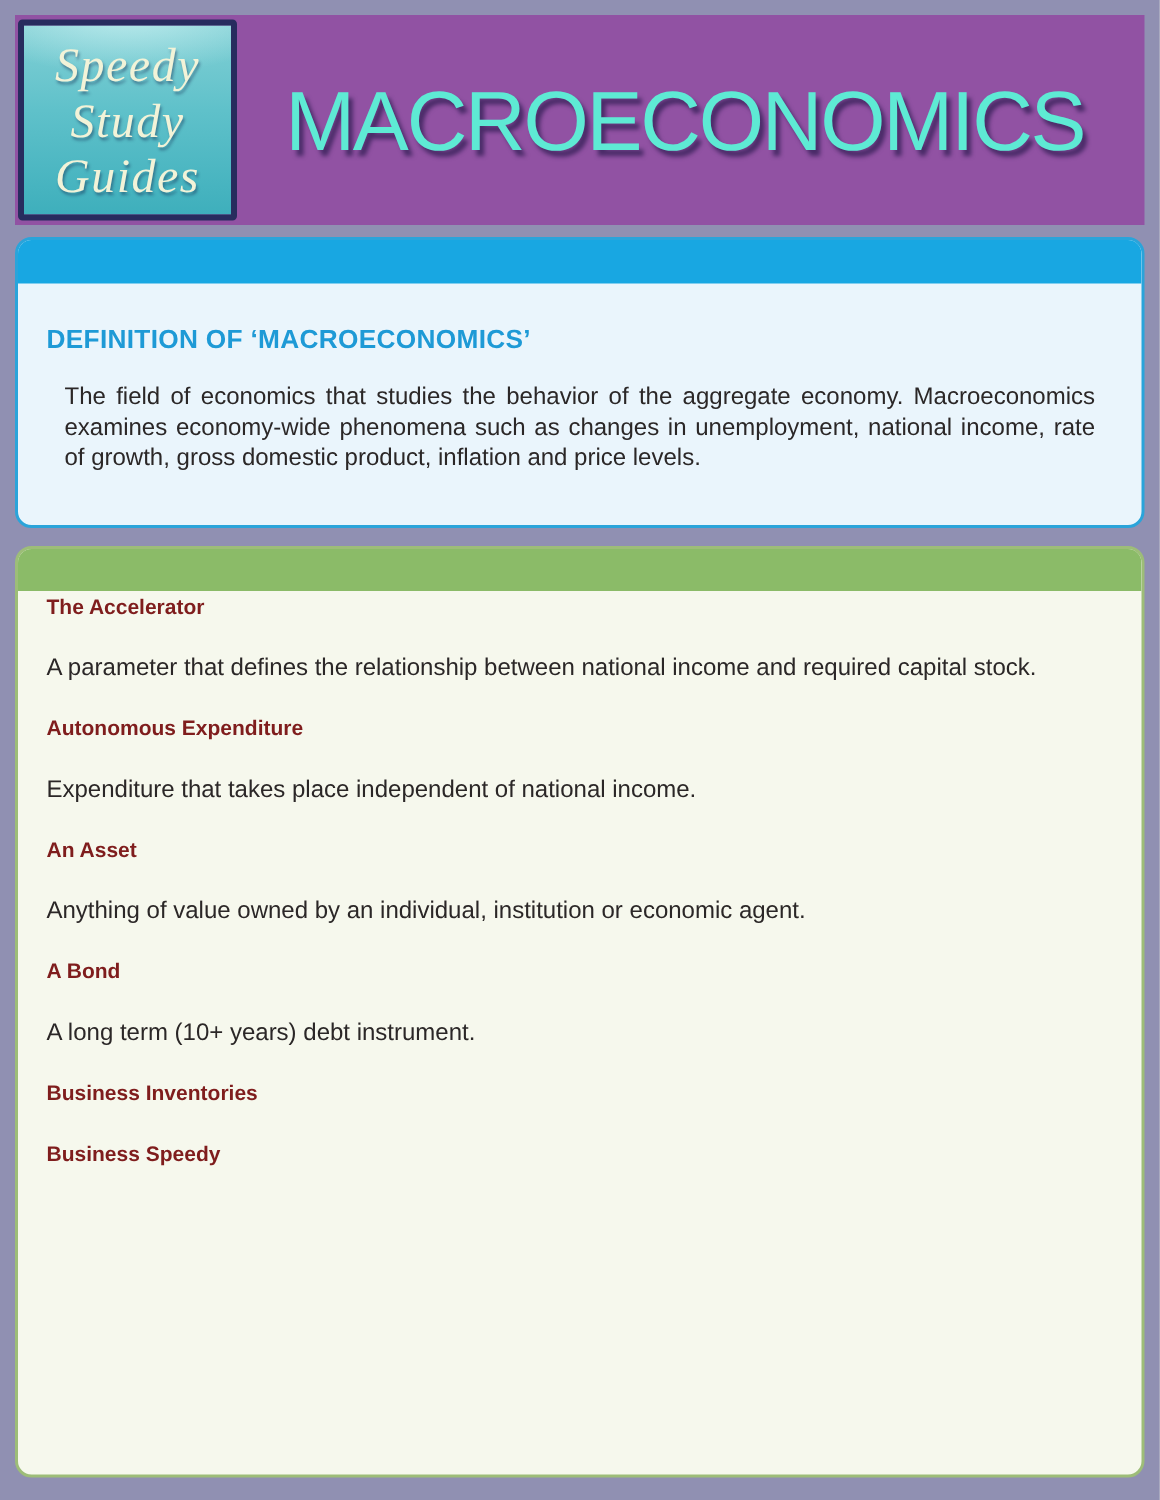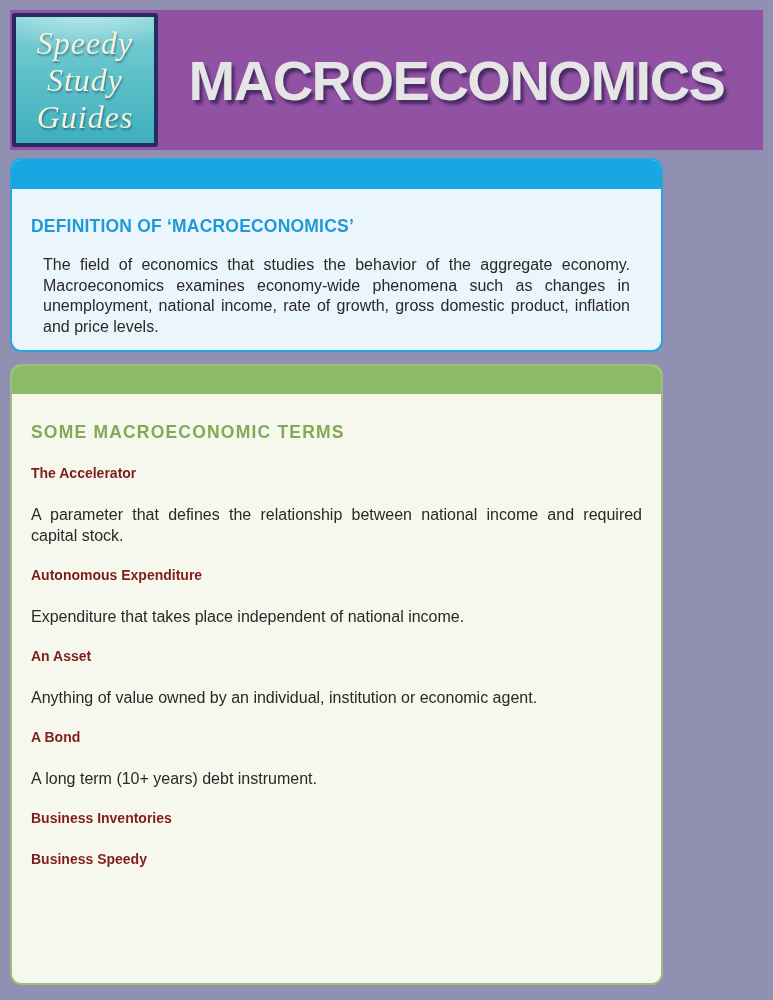--- a/index.html
+++ b/index.html
@@ -49,32 +49,32 @@
     text-shadow: 1px 2px 2px rgba(20, 40, 80, 0.45);
     white-space: nowrap;
   }
   .page-title {
     position: absolute;
     left: 140px; right: 0; top: 0; bottom: 0;
     display: flex;
     align-items: center;
     justify-content: center;
     font-size: 56px;
-    font-weight: bold;
+    font-weight: normal;
     letter-spacing: -1.5px;
-    color: #e5e5e5;
+    color: #5eead4;
     text-shadow: 3px 4px 3px var(--title-shadow, #4a2b68);
     white-space: nowrap;
   }
 
   
   .panel {
     position: absolute;
     left: 10px;
-    width: 653px;
+    width: 753px;
     box-sizing: border-box;
     border-radius: 11px;
     overflow: hidden;
   }
   .panel-topbar { width: 100%; }
   .panel-content { padding: 0 19px; }
 
   
   .def-panel {
     top: 158px; height: 194px;
@@ -144,21 +144,20 @@
     <div class="panel-topbar def-topbar"></div>
     <div class="panel-content">
       <h2 class="def-heading">DEFINITION OF ‘MACROECONOMICS’</h2>
       <p class="def-text">The field of economics that studies the behavior of the aggregate economy. Macroeconomics examines economy-wide phenomena such as changes in unemployment, national income, rate of growth, gross domestic product, inflation and price levels.</p>
     </div>
   </section>
 
   <section class="panel terms-panel">
     <div class="panel-topbar terms-topbar"></div>
     <div class="panel-content">
-      <h2 class="terms-heading">SOME MACROECONOMIC TERMS</h2>
       <div id="terms-list">
   <div class="term-block">
     <h3 class="term-name">The Accelerator</h3>
     <p class="term-def">A parameter that defines the relationship between national income and required capital stock.</p>
   </div>
 
   <div class="term-block">
     <h3 class="term-name">Autonomous Expenditure</h3>
     <p class="term-def">Expenditure that takes place independent of national income.</p>
   </div>

